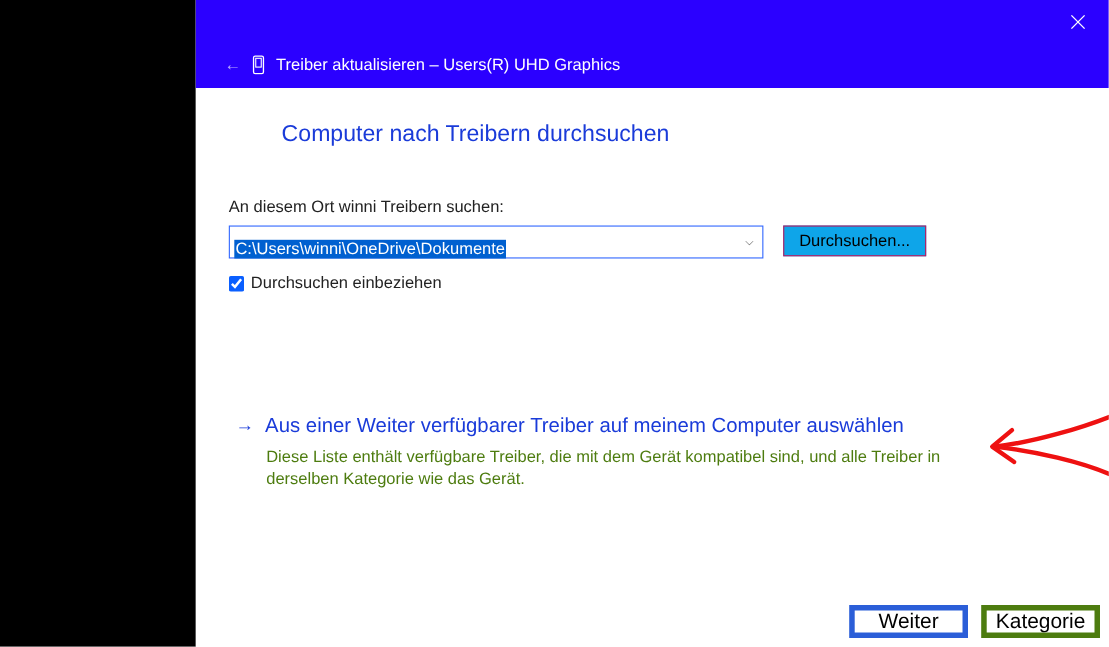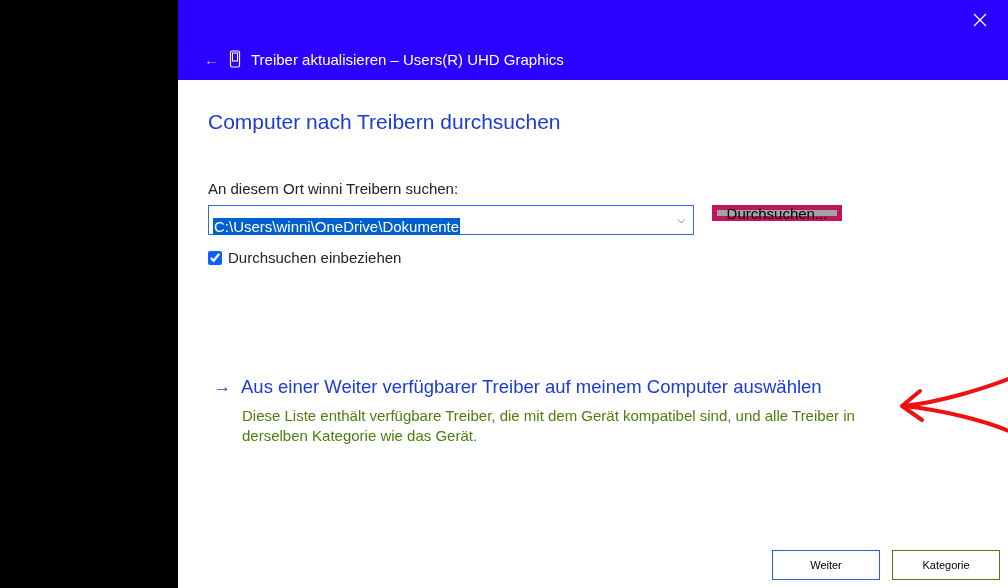--- a/index.html
+++ b/index.html
@@ -14,42 +14,42 @@
 
   .close-icon { position: absolute; top: 8px; right: 16px; width: 24px; height: 24px; cursor: pointer; display:flex; align-items:center; justify-content:center; }
   .close-icon svg { width: 14px; height: 14px; stroke: #fff; stroke-width: 1.2; }
 
   .title-row { position: absolute; left: 26px; top: 50px; display: flex; align-items: center; gap: 10px; font-size: 15px; }
   .back-arrow { opacity: 0.65; font-size: 15px; }
   .device-icon svg { width: 12px; height: 18px; display:block; }
 
   .content { flex: 1 1 auto; padding: 30px 30px 0 30px; position: relative; }
 
-  .heading { color: #1a3bd9; font-size: 21px; font-weight: 400; margin-bottom: 46px; }
+  .heading { color: #1a3bd9; font-size: 21px; font-weight: 400; margin-bottom: 46px; margin-left: 48px; }
 
   .label-line { font-size: 15px; color: #222; margin-bottom: 8px; }
 
   .path-row { display: flex; gap: 18px; align-items: stretch; margin-bottom: 14px; }
 
   .path-combo { flex: 0 0 486px; height: 30px; border: 1px solid #3066ff; display: flex; align-items: center; padding: 12px 22px 0 4px; position: relative; }
   .path-combo .sel { background: #0060d0; color: #fff; font-size: 15px; padding: 0 1px; }
   .path-combo .chev { position: absolute; right: 8px; top: 50%; transform: translateY(-50%); color: #555; font-size: 10px; }
 
-  .browse-btn { flex: 0 0 130px; height: 16px; border: 5px solid #be185d; background: #a3a3a3; font-size: 15px; cursor: pointer; display:flex; align-items:center; justify-content:center; }
+  .browse-btn { flex: 0 0 130px; height: 28px; border: 1px solid #be185d; background: #0ea5e9; font-size: 15px; cursor: pointer; display:flex; align-items:center; justify-content:center; }
 
   .check-row { display: flex; align-items: center; gap: 6px; font-size: 15px; color: #222; }
   .check-row input { width: 14px; height: 14px; accent-color: #0a5fff; }
 
   .option-block { position: absolute; left: 36px; right: 28px; top: 296px; }
   .opt-head { display: flex; align-items: center; gap: 10px; color: #1a3bd9; font-size: 18.5px; font-weight: 400; margin-bottom: 8px; cursor: pointer; }
   .opt-head .arrow { font-size: 17px; }
   .opt-desc { color: #4d7c0f; font-size: 15px; line-height: 1.35; padding-left: 28px; max-width: 690px; }
 
   .footer { height: 46px; display: flex; justify-content: flex-end; align-items: center; gap: 12px; padding-right: 8px; }
-  .foot-btn { width: 108px; height: 30px; border: 1px solid #4d7c0f; background: #fff; font-size: 11px; cursor: pointer; }
+  .foot-btn { width: 108px; height: 30px; border: 5px solid #4d7c0f; background: #fff; font-size: 19px; cursor: pointer; }
   .foot-btn.primary { border-color: #2b5ed8; }
 
   
   .annot { position: absolute; right: -8px; top: 290px; width: 120px; height: 70px; pointer-events: none; }
 </style>
 </head>
 <body>
 
 <div class="black-bar"></div>
 

